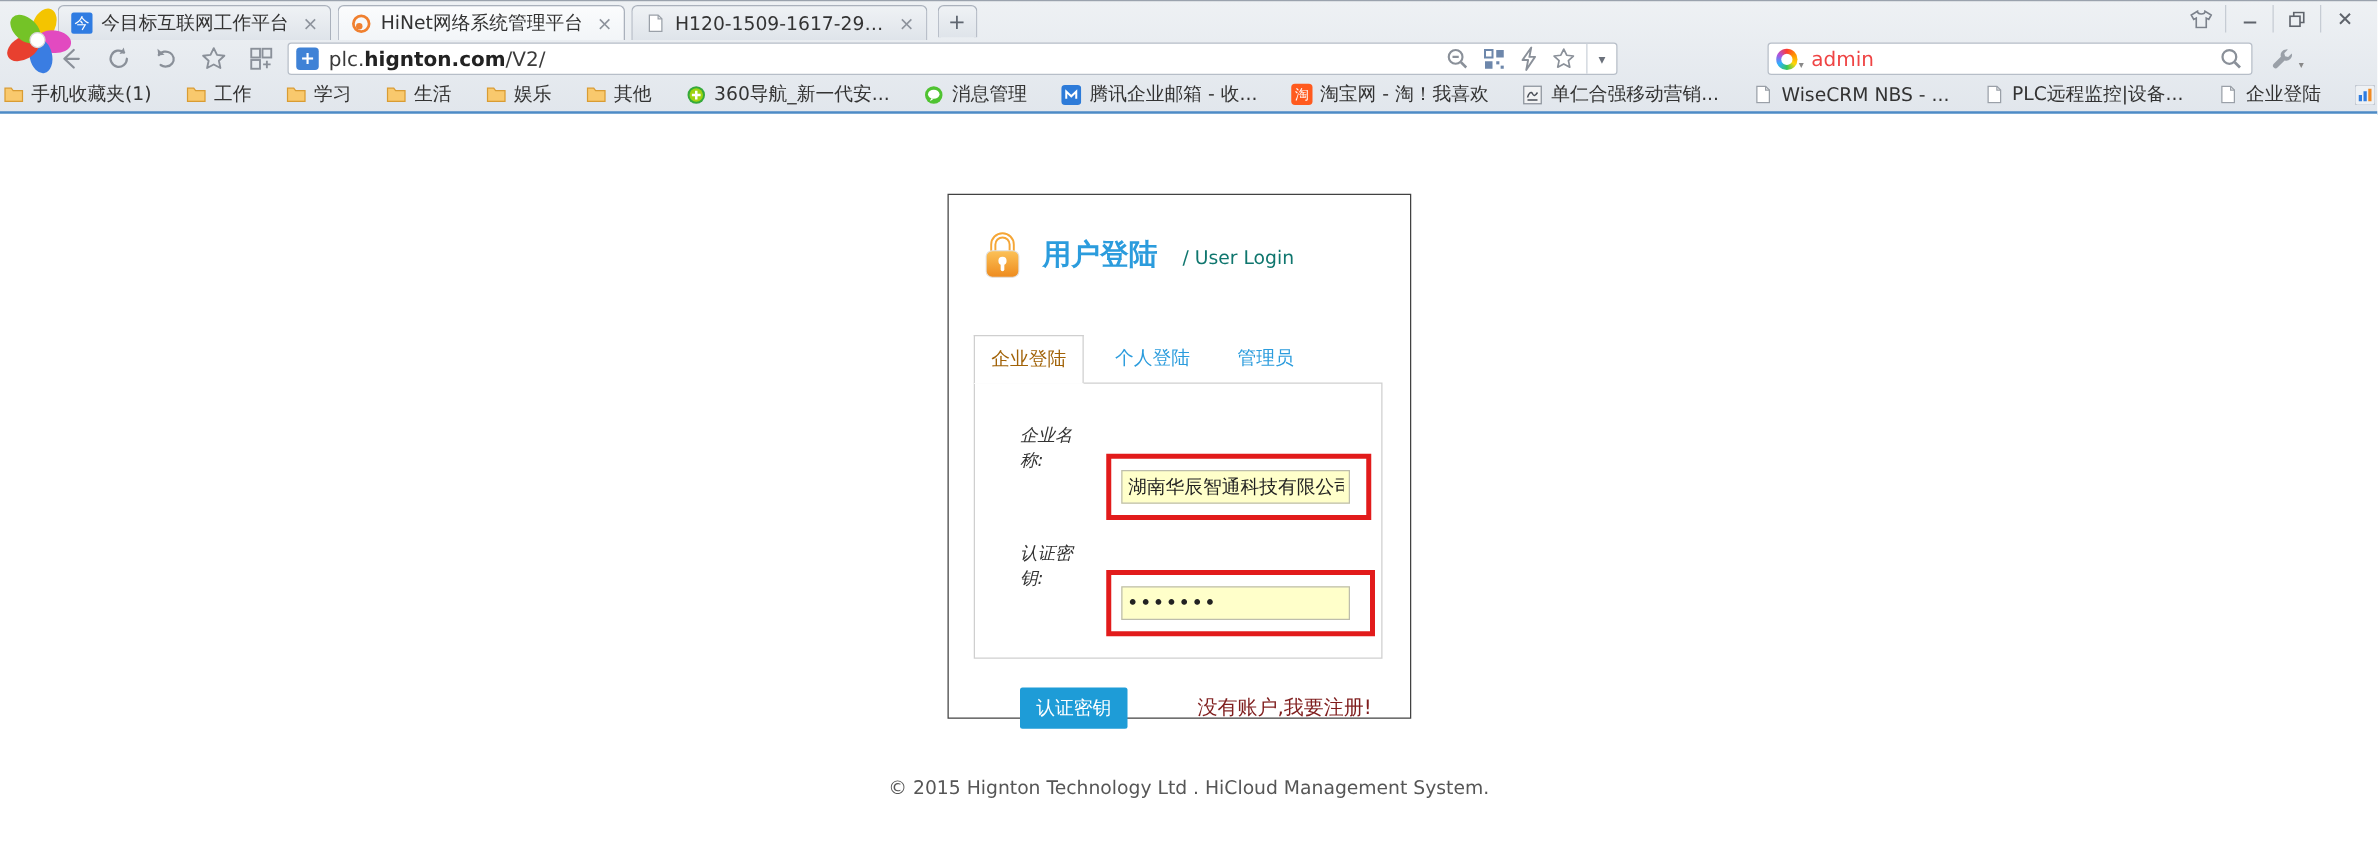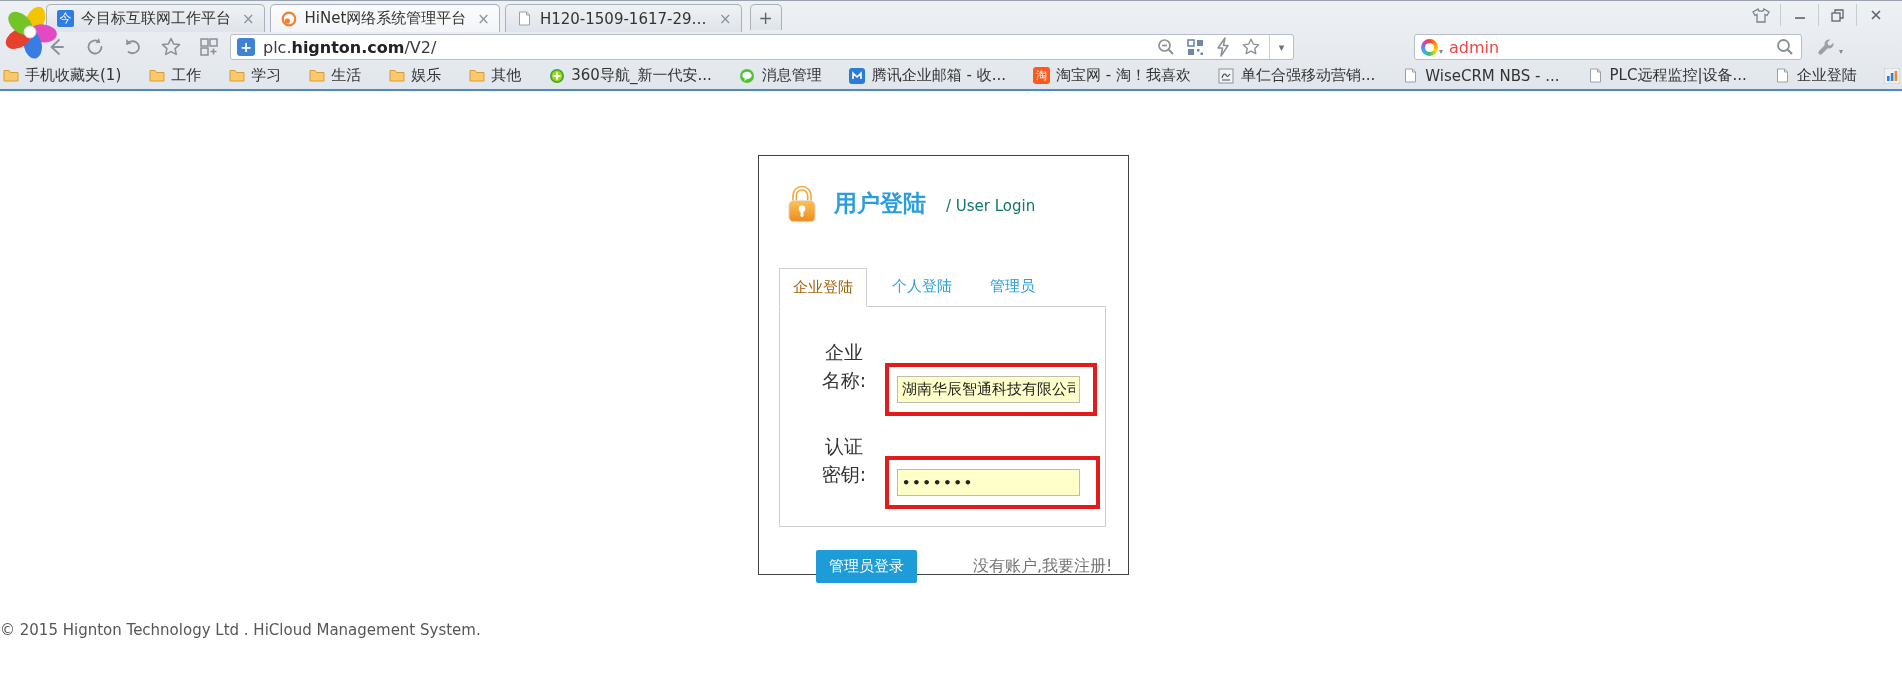--- a/index.html
+++ b/index.html
@@ -70,34 +70,34 @@
   .login-sub { font-size:15px; color:#0f766e; margin-left:6px; position:relative; top:3px; }
 
   .ltabs { display:flex; margin:43px 0 0 20px; position:relative; z-index:2; font-size:15px; }
   .ltab { padding:9px 13px; color:#2b9cdd; }
   .ltab.active { color:#a16207; background:#fff; border:1px solid #cfcfcf; border-bottom:1px solid #fff; }
   .ltab + .ltab { margin-left:12px; }
 
   .formbox { margin:-1px 22px 0 20px; border:1px solid #cfcfcf; padding:28px 0 4px 0; }
   .frow { display:flex; margin-bottom:13px; }
   .lblwrap { width:92px; display:flex; justify-content:flex-end; padding-top:4px; }
-  .lbl { display:inline-block; width:56px; text-align:center; font-size:19px; color:#333; line-height:1.45; }
+  .lbl { display:inline-block; width:56px; text-align:left; font-size:14px; color:#333; line-height:1.45;font-style:italic; }
   .annot { margin:28px 0 0 13px; border:4px solid #e21b1b; padding:9px 13px 9px 8px; background:#fff; }
   .annot.second { margin-top:27px; padding-right:16px; }
   .login-input { width:183px; height:27px; background:#ffffca; border:1px solid #bdbdad;
     font-size:15px; color:#222; padding:1px 4px; outline:none;
     font-family:"DejaVu Sans","Liberation Sans",sans-serif; }
   .login-input.pwd { font-size:13px; font-weight:bold; letter-spacing:2px; }
 
   .btnrow { display:flex; align-items:center; margin:23px 0 0 57px; }
   .loginbtn { background:#1e9cd7; color:#fff; border:none; font-size:15px; padding:7px 13px;
     border-radius:2px; font-family:"DejaVu Sans","Liberation Sans",sans-serif; cursor:pointer; }
-  .reglink { color:#737373; font-size:16px; text-decoration:none; margin-left:56px; }
-
-  .footer { position:absolute; left:0; top:530px; width:100%; text-align:left;
+  .reglink { color:#7f1d1d; font-size:16px; text-decoration:none; margin-left:56px; }
+
+  .footer { position:absolute; left:0; top:530px; width:100%; text-align:center;
     font-size:15px; color:#565656; }
 
   svg { display:block; }
 </style>
 </head>
 <body>
 
 <div class="chrome">
 
   <div class="logo">
@@ -431,19 +431,19 @@
         <span class="lblwrap">
             <span class="lbl">认证密钥:</span>
           </span>
         <span class="annot second">
           <input class="login-input pwd" value="•••••••" style="">
         </span>
       </div>
     </div>
 
     <div class="btnrow">
-      <button class="loginbtn">管理员登录</button>
+      <button class="loginbtn">认证密钥</button>
       <a class="reglink" href="#">没有账户,我要注册!</a>
     </div>
   </div>
 
   <div class="footer">© 2015 Hignton Technology Ltd . HiCloud Management System.</div>
 </div>
 
 </body></html>

